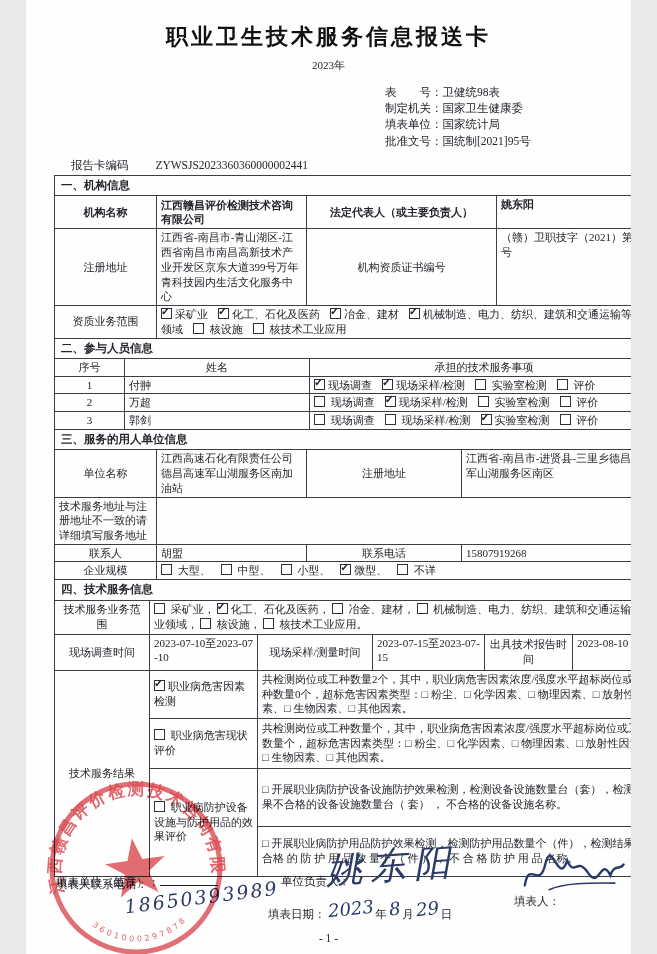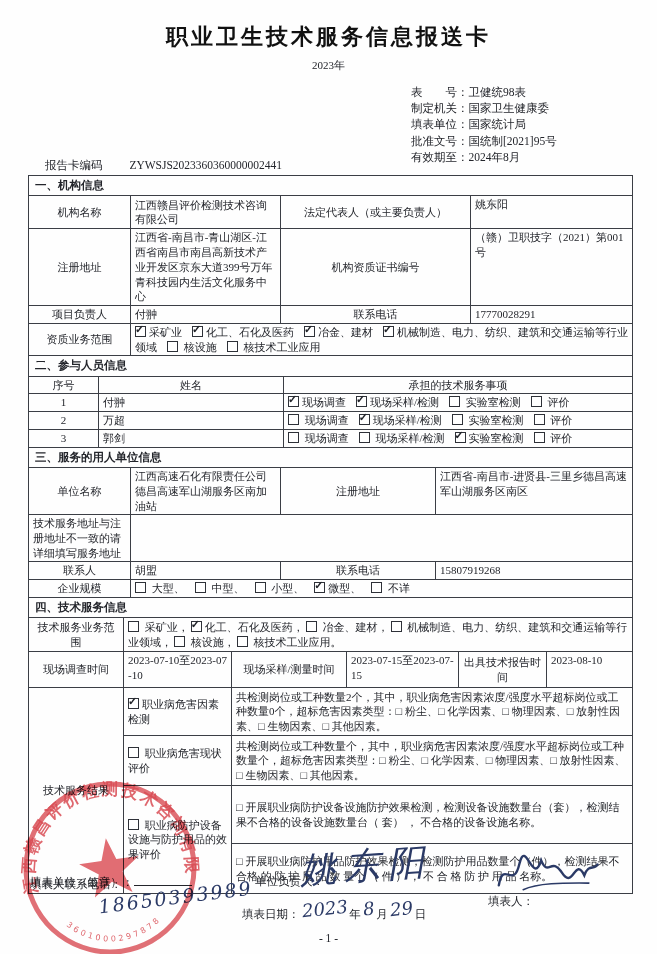--- a/index.html
+++ b/index.html
@@ -1,16 +1,16 @@
 <!DOCTYPE html>
 <html><head>
 <meta charset="utf-8">
 <style>
   html,body{margin:0;padding:0;background:#e9e9e9;}
-  .page{position:relative;width:657px;height:954px;background:#fefefe;margin:0 auto;
+  .page{position:relative;width:605px;height:954px;background:#fefefe;margin:0 auto;
         font-family:"Liberation Serif","DejaVu Serif",serif;color:#23252b;overflow:hidden;}
   .title{position:absolute;top:22px;left:0;width:100%;text-align:center;
          font-size:22px;font-weight:bold;letter-spacing:3px;color:#111;}
   .subtitle{position:absolute;top:58px;left:0;width:100%;text-align:center;font-size:11px;}
   .meta{position:absolute;top:84px;right:20px;width:226px;font-size:11.5px;line-height:16.2px;}
   .meta-line span{white-space:pre;}
   .report-code{position:absolute;top:158px;left:45px;font-size:11.5px;}
   .report-code .code{margin-left:24px;}
   .tables{position:absolute;top:176px;left:28px;width:604px;}
   table{border-collapse:collapse;width:604px;table-layout:fixed;margin-top:-1px;
@@ -19,21 +19,21 @@
   td.sec{font-weight:bold;font-size:11.5px;padding:2px 6px;border-left:1px solid #3b3e45;}
   td.lab{text-align:center;}
   td.val{text-align:left;}
   td.c{text-align:center;}
   .cb{display:inline-block;width:9px;height:9px;border:1px solid #2e3138;background:#fff;
       vertical-align:-1px;margin-right:3px;position:relative;}
   .cb.checked::after{content:"✓";position:absolute;left:-1px;top:-5px;font-size:11px;
       font-weight:bold;color:#23252b;}
   .opts .opt{margin-right:10px;display:inline;}
   .opts.tight .opt{margin-right:2px;}
-  .h-r2{height:72px;} .h-r1{height:33px;} .h-emp{height:47px;} .h-addr{height:43px;font-family:Liberation Serif, serif;}
+  .h-r2{height:72px;} .h-r1{height:33px;font-weight:bold;} .h-emp{height:47px;} .h-addr{height:43px;font-family:Liberation Serif, serif;}
   .h-scope{height:34px;} .h-time{height:36px;} .h-res1{height:48px;} .h-res2{height:50px;}
   .h-res3a{height:58px;} .h-res3b{height:50px;}
   .footer-line{position:absolute;font-size:11.5px;}
   .blank-underline{display:inline-block;width:58px;border-bottom:1px solid #23252b;height:11px;}
   .hw{font-family:"DejaVu Serif",serif;font-style:italic;color:#2b3a66;}
   .hw-name{position:absolute;top:842px;left:300px;font-size:36px;letter-spacing:8px;
            transform:rotate(-4deg);}
   .hw-phone{position:absolute;top:886px;left:98px;font-size:19px;letter-spacing:2px;
             transform:rotate(-7deg);}
   .hw-inline{font-size:18px;position:relative;top:-3px;display:inline-block;
@@ -49,21 +49,20 @@
 <div class="page">
 
   <div class="title">职业卫生技术服务信息报送卡</div>
   <div class="subtitle">2023年</div>
 
   <div class="meta">
     <div class="meta-line"><span>表　　号：</span><span>卫健统98表</span></div>
     <div class="meta-line"><span>制定机关：</span><span>国家卫生健康委</span></div>
     <div class="meta-line"><span>填表单位：</span><span>国家统计局</span></div>
     <div class="meta-line"><span>批准文号：</span><span>国统制[2021]95号</span></div>
-    <div class="meta-line"><span>有效期至：</span><span>2024年8月</span></div>
   </div>
 
   <div class="report-code">
     <span>报告卡编码</span>
     <span class="code">ZYWSJS2023360360000002441</span>
   </div>
 
   <div class="tables">
 
     <table>
@@ -81,26 +80,20 @@
         <td class="lab">机构名称</td>
         <td class="val">江西赣昌评价检测技术咨询有限公司</td>
         <td class="lab">法定代表人（或主要负责人）</td>
         <td class="val" style="vertical-align:top">姚东阳</td>
       </tr>
       <tr class="h-r2">
         <td class="lab">注册地址</td>
         <td class="val">江西省-南昌市-青山湖区-江西省南昌市南昌高新技术产业开发区京东大道399号万年青科技园内生活文化服务中心</td>
         <td class="lab">机构资质证书编号</td>
         <td class="val" style="vertical-align:top">（赣）卫职技字（2021）第001号</td>
-      </tr>
-      <tr>
-        <td class="lab">项目负责人</td>
-        <td class="val">付翀</td>
-        <td class="lab">联系电话</td>
-        <td class="val">17770028291</td>
       </tr>
       <tr>
         <td class="lab">资质业务范围</td>
         <td class="val opts" colspan="3"><span class="opt"><span class="cb checked"></span><span>采矿业</span></span><span class="opt"><span class="cb checked"></span><span>化工、石化及医药</span></span><span class="opt"><span class="cb checked"></span><span>冶金、建材</span></span><span class="opt"><span class="cb checked"></span><span>机械制造、电力、纺织、建筑和交通运输等行业领域</span></span><span class="opt"><span class="cb"></span><span> 核设施</span></span><span class="opt"><span class="cb"></span><span> 核技术工业应用</span></span></td>
       </tr>
     </tbody>
       </table>
 
     <table>
       <colgroup>

